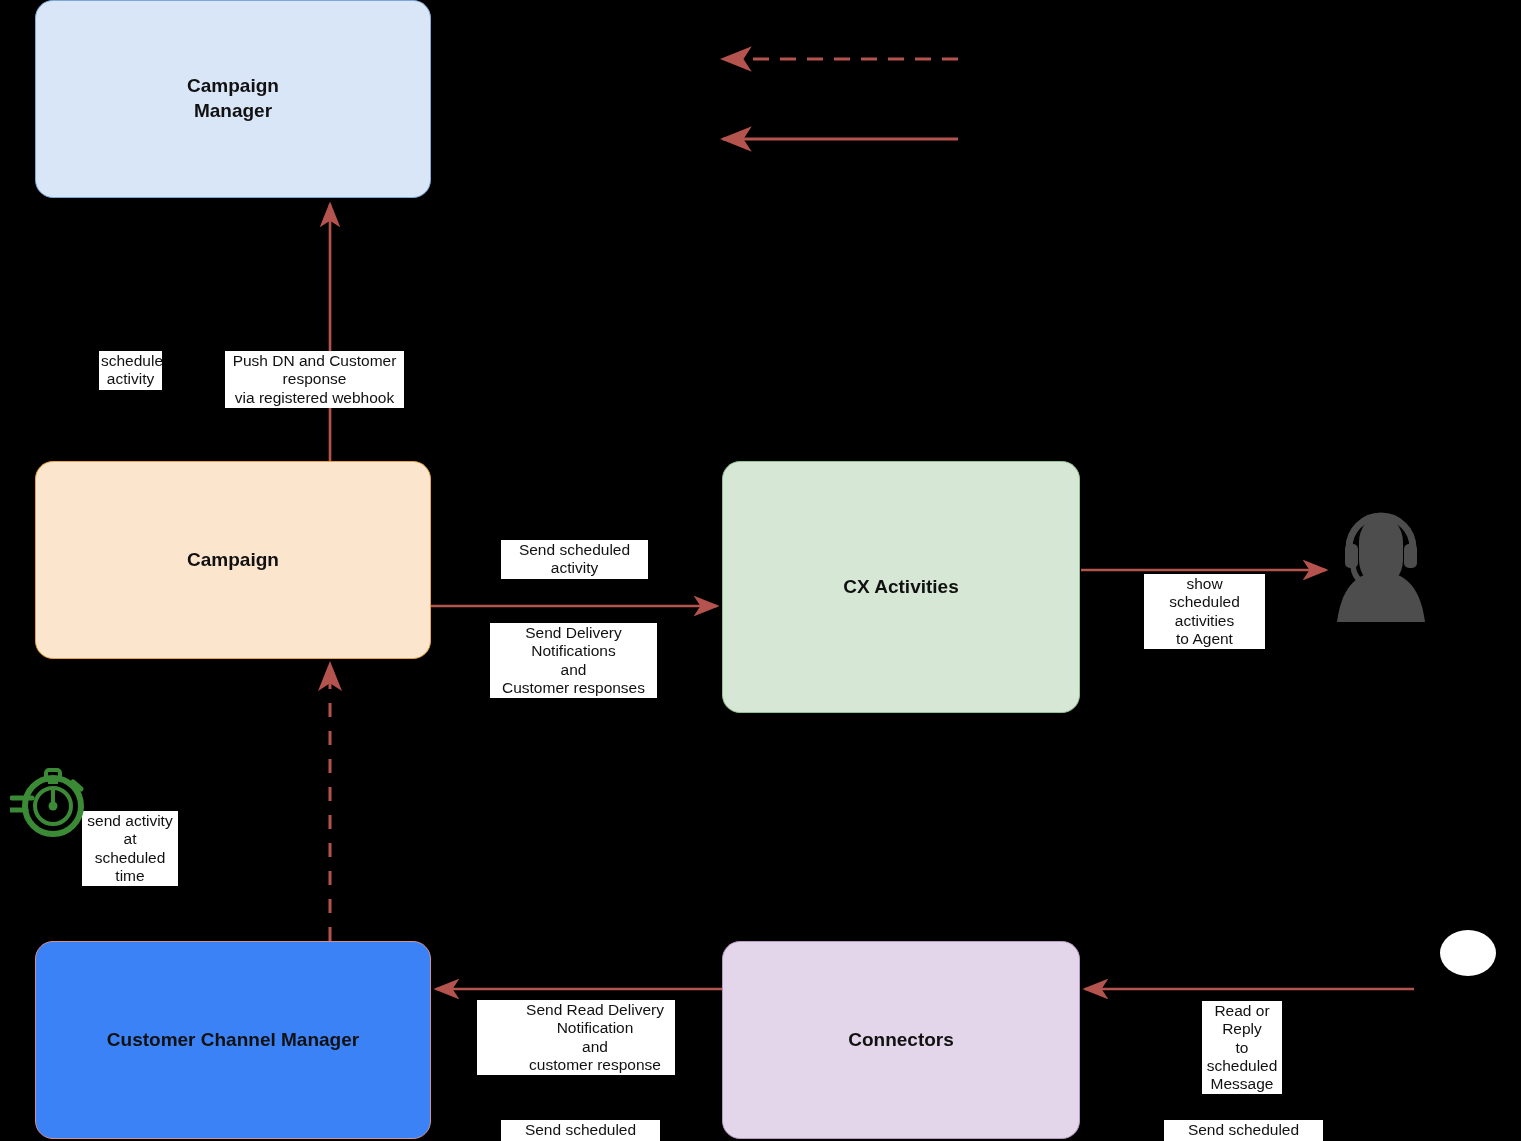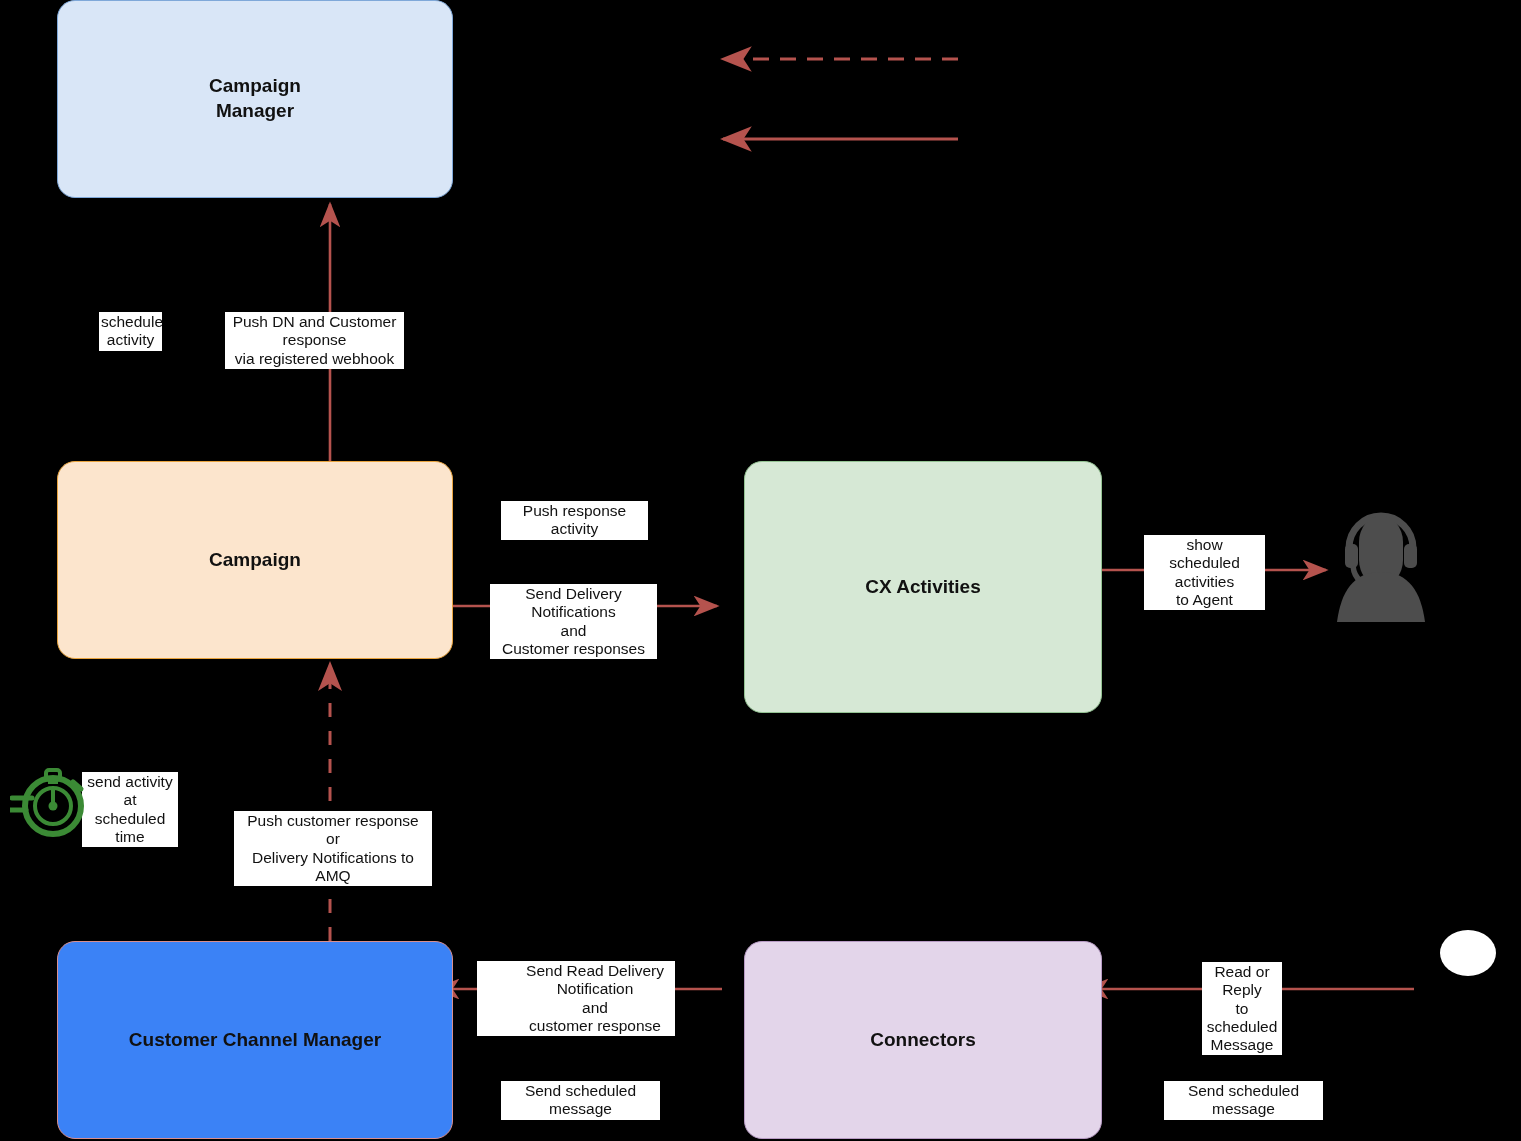--- a/index.html
+++ b/index.html
@@ -22,32 +22,32 @@
     border-radius: 18px;
     display: flex;
     align-items: center;
     justify-content: center;
     text-align: center;
     font-weight: bold;
     font-size: 19px;
     color: #111111;
     line-height: 1.3;
     white-space: pre-line;
-    margin-left: 22px;
   }
   .edge-label {
     position: absolute;
     background: #ffffff;
     color: #111111;
     font-size: 15.5px;
     line-height: 1.18;
     text-align: center;
     white-space: pre-line;
     padding: 1px 2px;
     box-sizing: border-box;
+    margin-top: 39px;
   }
   svg.wires {
     position: absolute;
     left: 0;
     top: 0;
     width: 1521px;
     height: 1141px;
     overflow: visible;
   }
   .icon-wrap { position: absolute; }
@@ -96,37 +96,34 @@
   <div class="node" style="left:35px; top:941px; width:396px; height:198px; background:#3b82f6; border:1.6px solid #d98e8e;">Customer Channel Manager</div>
 
   <div class="node" style="left:722px; top:941px; width:358px; height:198px; background:#e3d5ea; border:1.6px solid #b79ac4;">Connectors</div>
 
   <div class="edge-label" style="left:99px; top:312px; width:63px;">schedule
 activity</div>
 
   <div class="edge-label" style="left:225px; top:312px; width:179px;">Push DN and Customer response
 via registered webhook</div>
 
-  <div class="edge-label" style="left:501px; top:501px; width:147px;">Push response activity</div>
+  <div class="edge-label" style="left:501px; top:501px; width:147px;">Send scheduled activity</div>
 
   <div class="edge-label" style="left:490px; top:584px; width:167px;">Send Delivery Notifications
 and
 Customer responses</div>
 
   <div class="edge-label" style="left:1144px; top:535px; width:121px;">show
 scheduled activities
 to Agent</div>
 
   <div class="edge-label" style="left:82px; top:772px; width:96px;">send activity
 at
 scheduled time</div>
 
-  <div class="edge-label" style="left:234px; top:811px; width:198px;">Push customer response
-or
-Delivery Notifications to AMQ</div>
 
   <div class="edge-label" style="left:477px; top:961px; width:198px;padding-left:40px;">Send Read Delivery Notification
 and
 customer response</div>
 
   <div class="edge-label" style="left:1202px; top:962px; width:80px;">Read or Reply
 to scheduled
 Message</div>
 
   <div class="edge-label" style="left:501px; top:1081px; width:159px;">Send scheduled message</div>

